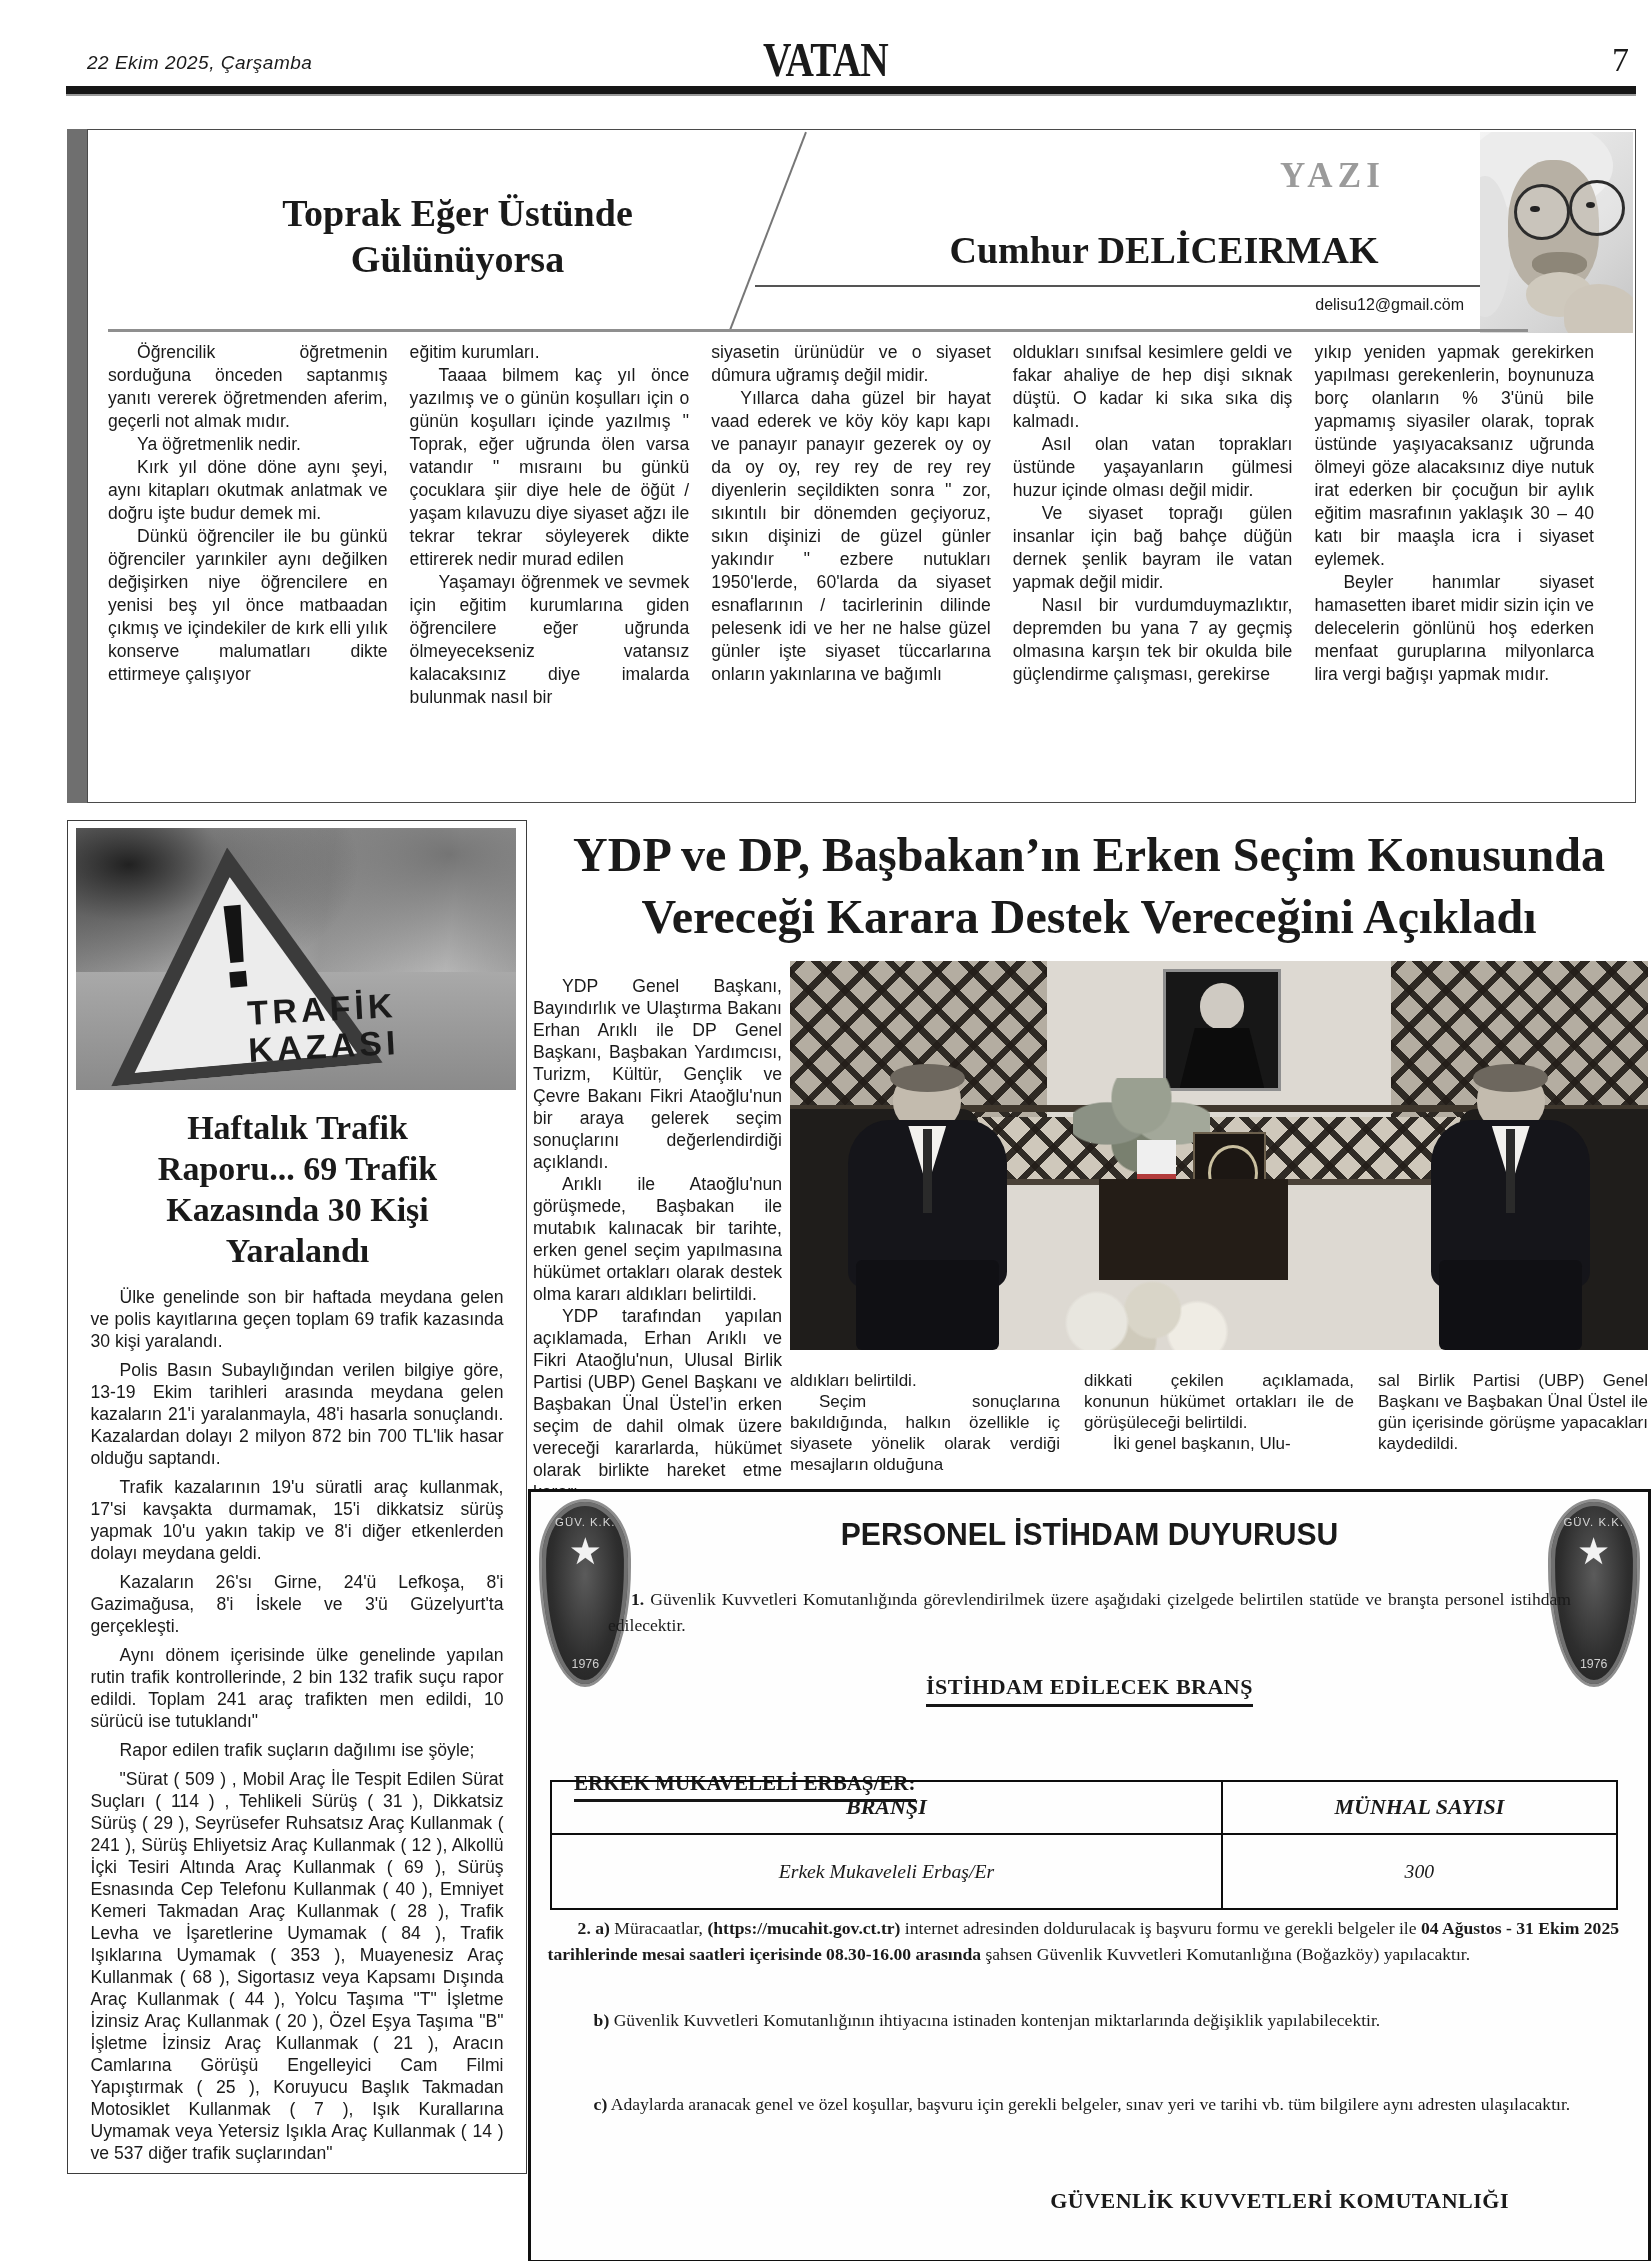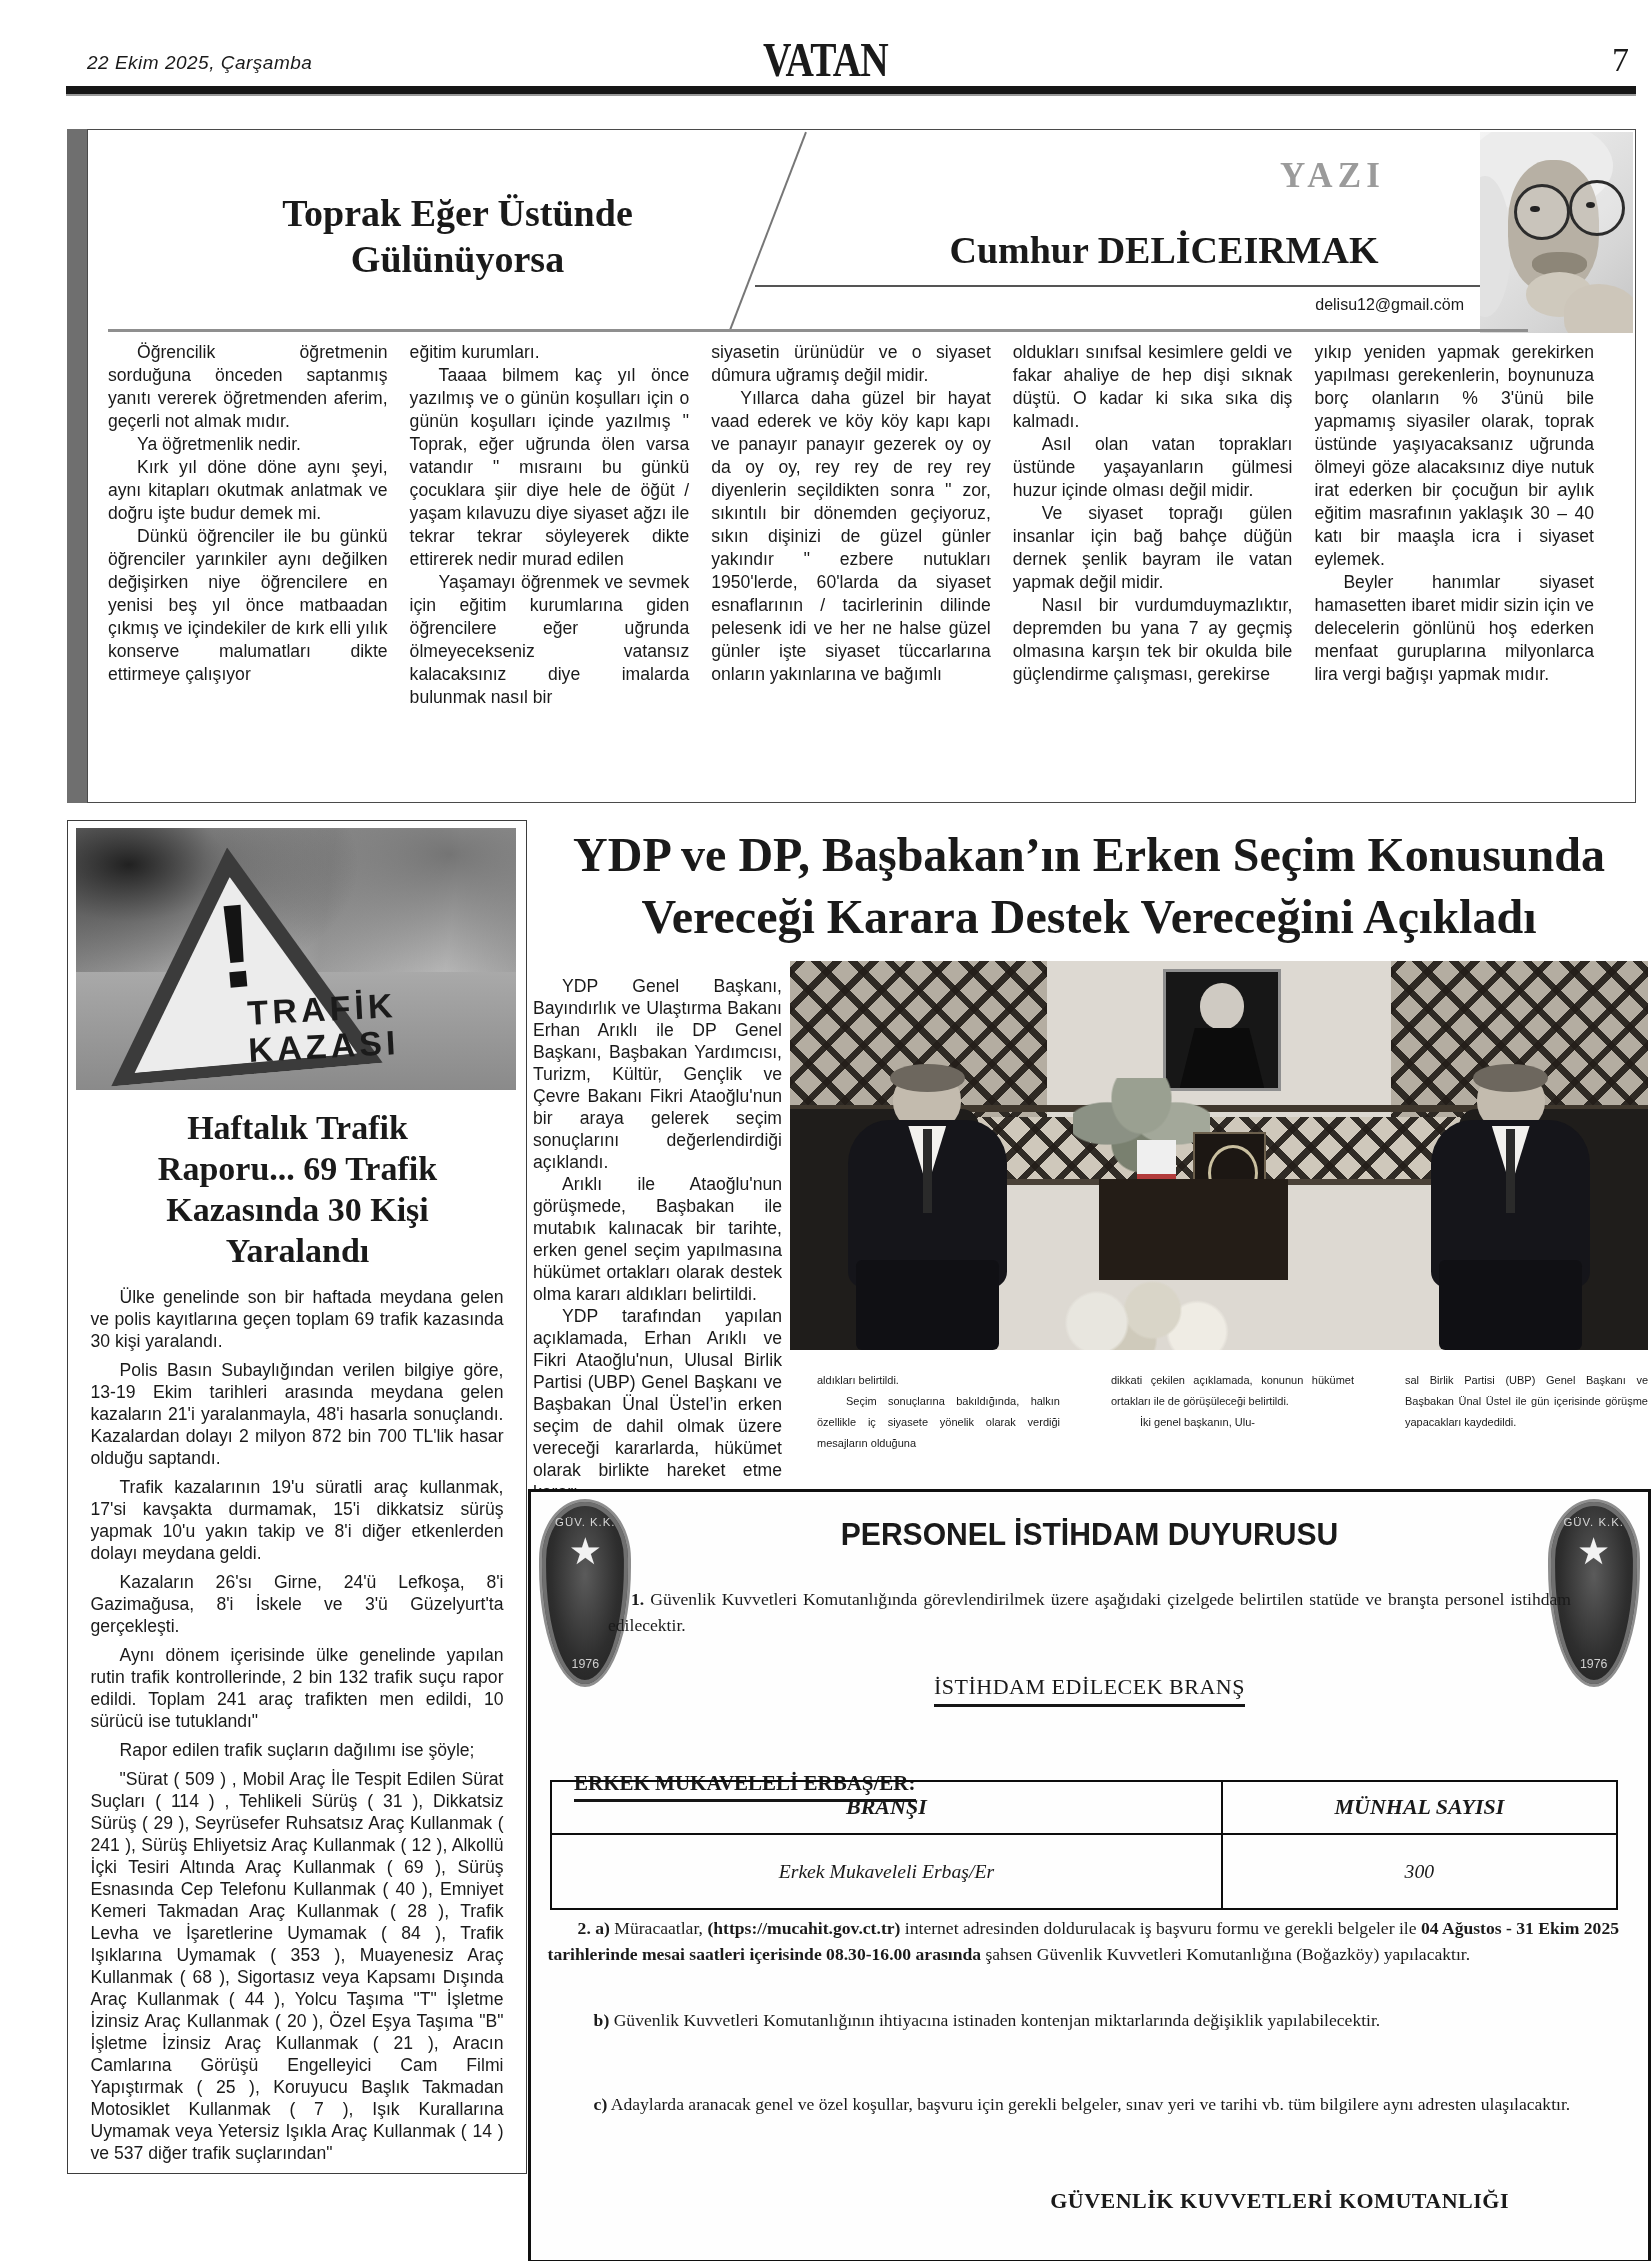--- a/index.html
+++ b/index.html
@@ -101,38 +101,38 @@
       radial-gradient(ellipse at 50% 65%,#79806f 0 30%,transparent 32%);}
   .meetphoto .flag1{position:absolute;left:40.5%;top:46%;width:4.5%;height:16%;background:linear-gradient(180deg,#efefef 55%,#b23b3b 55%,#b23b3b 70%,#efefef 70%);}
   .meetphoto .plaque{position:absolute;left:47%;top:44%;width:8%;height:20%;background:#1c1713;border:2.6px solid #6b5f4c;}
   .meetphoto .plaque .wreath{position:absolute;left:18%;top:14%;width:64%;height:64%;border:3.1px solid #c9bf9f;border-radius:50%;}
   .meetphoto .flowers{position:absolute;left:28%;bottom:-4%;width:26%;height:22%;background:
       radial-gradient(circle at 30% 50%,#e8e6df 0 18%,transparent 20%),
       radial-gradient(circle at 55% 35%,#d9d5c8 0 20%,transparent 22%),
       radial-gradient(circle at 75% 60%,#efece4 0 16%,transparent 18%),
       radial-gradient(circle at 45% 70%,#cfcabb 0 18%,transparent 20%);}
   .ydp-botcols{left:790px;top:1370px;width:858px;display:flex;gap:24px;}
-  .ydp-botcols .col{flex:1;font-size:11px;line-height:21px;text-align:justify;margin-left:27px;}
+  .ydp-botcols .col{flex:1;font-size:17px;line-height:21px;text-align:justify;}
 
   
   .duyuru{left:528px;top:1489px;width:1117px;height:768px;border:3.6px solid #101010;background:#fefefe;
           font-family:"Liberation Serif",serif;}
   .duyuru-title{left:0;right:0;top:24px;text-align:center;font-family:"Liberation Sans",sans-serif;
      font-weight:800;font-size:32px;letter-spacing:0;transform:scaleX(.94);}
   .emblem{top:7.2px;width:86px;height:182px;background:radial-gradient(ellipse at 50% 40%,#5b5b5b 0%,#2e2e2e 55%,#1c1c1c 100%);
      border:3.1px solid #8e8e8e;border-radius:50% 50% 50% 50% / 32% 32% 64% 64%;
      box-shadow:inset 0 0 0 4.1px #6f6f6f; color:#e8e8e8;text-align:center;}
   .emblem.l{left:8.3px;} .emblem.r{right:8.3px;}
   .emblem .lbl{margin-top:13.5px;font-family:"Liberation Sans",sans-serif;font-size:11.4px;letter-spacing:1px;color:#d6d6d6;}
   .emblem .star{font-size:37px;line-height:47px;color:#f2f2f2;}
   .emblem .yr{position:absolute;bottom:13.5px;left:0;right:0;font-family:"Liberation Sans",sans-serif;font-size:12.4px;color:#cfcfcf;margin-top:24px;}
   .d-item1{left:77px;right:77px;top:94px;font-size:17.6px;line-height:26px;text-align:justify;text-indent:23px;}
   .d-bold{font-weight:700;}
   .d-h1wrap{left:0;right:0;top:182px;text-align:center;}
-  .d-h1{display:inline-block;font-weight:400;font-size:22px;border-bottom:3.1px solid #161616;padding-bottom:4.1px;letter-spacing:0.5px;}
+  .d-h1{display:inline-block;font-weight:700;font-size:22px;border-bottom:3.1px solid #161616;padding-bottom:4.1px;letter-spacing:0.5px;}
   .d-h2wrap{left:43px;top:243px;margin-top:36px;}
   .d-h2{display:inline-block;font-weight:700;font-size:21px;border-bottom:3.1px solid #161616;padding-bottom:3.1px;}
   .d-table{left:18.6px;right:30px;top:288px;border-collapse:collapse;width:1068px;}
   .d-table th,.d-table td{border:2.1px solid #0d0d0d;text-align:center;font-style:italic;}
   .d-table th{font-weight:700;font-size:22px;padding:12.4px 5.2px;}
   .d-table td{font-size:19.7px;padding:25px 5.2px;}
   .d-table th:first-child,.d-table td:first-child{width:63%;}
   .d-par{font-size:17.6px;line-height:26px;text-align:justify;}
   .d-p2a{left:16.6px;right:29px;top:423px;text-indent:30px;}
   .d-pb{left:16.6px;right:29px;top:515px;text-indent:46px;}

